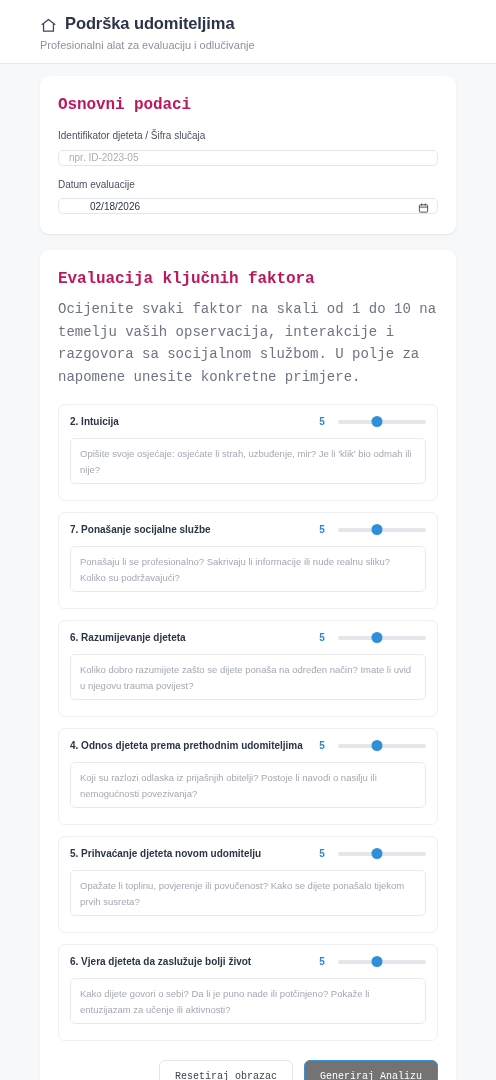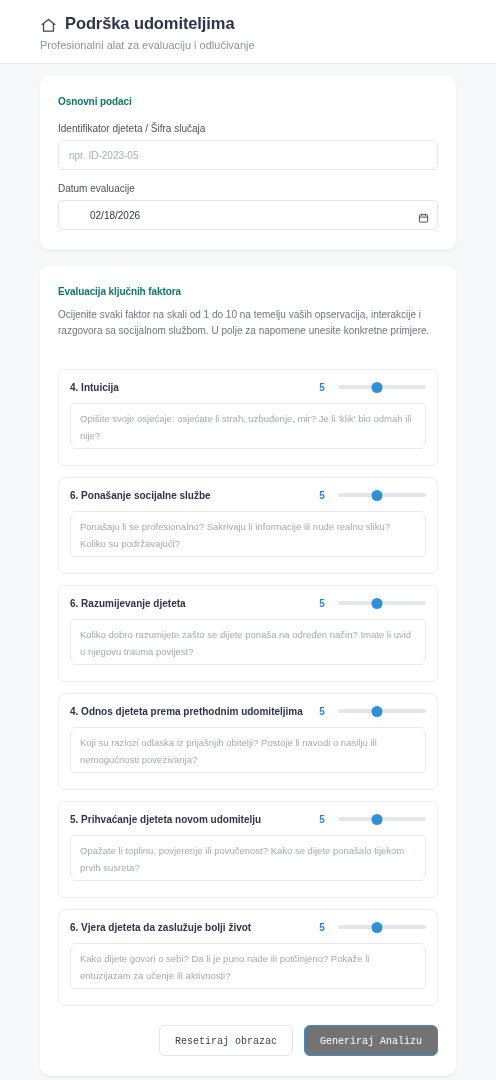--- a/index.html
+++ b/index.html
@@ -57,38 +57,39 @@
   .card {
     background: #ffffff;
     border-radius: 9px;
     box-shadow: 0 1px 3px rgba(24,32,52,0.06), 0 1px 1px rgba(24,32,52,0.03);
     padding: 18px 18px 20px 18px;
     margin-bottom: 16px;
   }
   .card.last { margin-bottom: 0; }
 
   .card-title {
-    font-size: 10px;
+    font-size: 16px;
     font-weight: bold;
-    color: #0f766e;
+    color: #be185d;
     margin: 2px 0 16px 0;
     letter-spacing: -0.1px;
+    font-family: Liberation Mono, monospace;
   }
 
   .field-label {
     font-size: 10px;
     color: #49505f;
     margin-bottom: 6px;
     display: block;
   }
 
   .text-input,
   .date-input {
     width: 100%;
-    height: 30px;
+    height: 16px;
     border: 1px solid #e2e5ea;
     border-radius: 5px;
     background: #ffffff;
     font-family: "Liberation Sans", sans-serif;
     font-size: 10px;
     color: #2b3449;
     padding: 0 10px;
     outline: none;
   }
   .text-input::placeholder { color: #a7adb9; }
@@ -103,24 +104,25 @@
     right: 9px;
     top: 50%;
     transform: translateY(-50%);
     width: 11px;
     height: 11px;
     color: #3c4352;
     pointer-events: none;
   }
 
   .card-desc {
-    font-size: 10px;
+    font-size: 14px;
     line-height: 1.62;
     color: #6d7485;
-    margin: -6px 0 30px 0;
+    margin: -6px 0 15px 0;
+    font-family: Liberation Mono, monospace;
   }
 
   
   .factor {
     border: 1px solid #eceef2;
     border-radius: 7px;
     background: #ffffff;
     padding: 10px 11px 12px 11px;
     margin-bottom: 11px;
   }
@@ -256,29 +258,29 @@
       </div>
     </div>
   </div>
 
   <div class="card last">
     <div class="card-title">Evaluacija ključnih faktora</div>
     <div class="card-desc">Ocijenite svaki faktor na skali od 1 do 10 na temelju vaših opservacija, interakcije i razgovora sa socijalnom službom. U polje za napomene unesite konkretne primjere.</div>
 
     <div id="factor-list">
         <div class="factor"><div class="factor-head">
-            <div class="factor-label">4. Intuicija</div>
+            <div class="factor-label">2. Intuicija</div>
             <div class="factor-value">5</div>
             <div class="slider">
               <div class="slider-track"></div>
               <div class="slider-thumb" style="left:44%"></div>
             </div>
           </div><textarea class="factor-note" placeholder="Opišite svoje osjećaje: osjećate li strah, uzbuđenje, mir? Je li 'klik' bio odmah ili nije?" style=""></textarea></div>
         <div class="factor"><div class="factor-head">
-            <div class="factor-label">6. Ponašanje socijalne službe</div>
+            <div class="factor-label">7. Ponašanje socijalne službe</div>
             <div class="factor-value">5</div>
             <div class="slider">
               <div class="slider-track"></div>
               <div class="slider-thumb" style="left:44%"></div>
             </div>
           </div><textarea class="factor-note" placeholder="Ponašaju li se profesionalno? Sakrivaju li informacije ili nude realnu sliku? Koliko su podržavajući?" style=""></textarea></div>
         <div class="factor"><div class="factor-head">
             <div class="factor-label">6. Razumijevanje djeteta</div>
             <div class="factor-value">5</div>
             <div class="slider">

